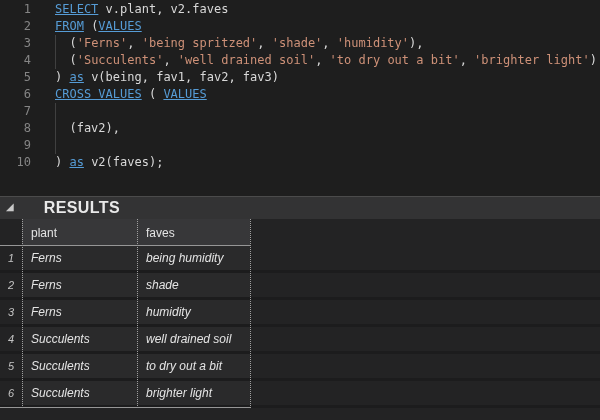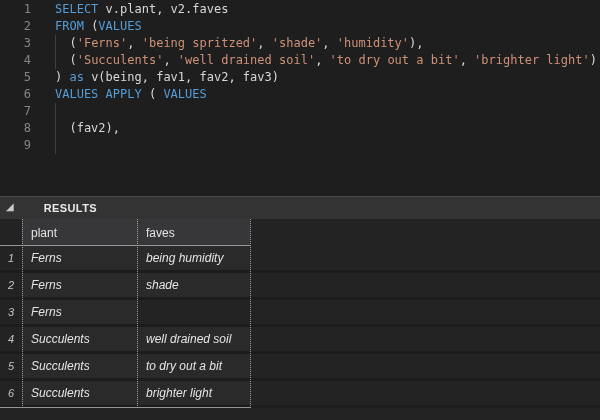--- a/index.html
+++ b/index.html
@@ -36,42 +36,42 @@
     font-family:"DejaVu Sans Mono", monospace;
     font-size:12px;
     line-height:17px;
   }
   .line{display:flex;white-space:pre;}
   .ln{
     flex:0 0 31px;width:31px;text-align:right;
     color:var(--ln);user-select:none;
   }
   .code{padding-left:24px;color:var(--pl);}
-  .tok-kw{color:var(--kw);}
+  .tok-kw{color:var(--kw);text-decoration:underline;}
   .tok-str{color:var(--str);}
   .tok-pl{color:var(--pl);}
   .guide{position:absolute;left:55px;width:1px;background:var(--guide);}
   .guide-a{top:35px;height:34px;}
   .guide-b{top:103px;height:51px;}
   
   .results-header{
     position:relative;
     height:23px;
     box-sizing:border-box;
     background:var(--bar-bg);
     border-top:1px solid var(--bar-border);
     display:flex;align-items:center;
     padding-left:6px;
   }
   .tri{
     font-size:10px;line-height:10px;color:#C9C9C9;
     margin-right:7px;transform:translateY(-1px);
   }
   .results-title{
-    font-size:11px;font-weight:bold;letter-spacing:0.4px;
+    font-size:16px;font-weight:bold;letter-spacing:0.4px;
     color:var(--bar-text);
     padding-left:23px;
   }
   .grid{
     position:relative;
     height:201px;
     background:var(--grid-bg);
     font-size:12px;
     color:var(--cell-text);
   }
@@ -105,24 +105,25 @@
 </head>
 <body>
 
 <div class="editor">
   <div id="code-lines">
       <div class="line"><span class="ln">1</span><span class="code"><span class="tok-kw">SELECT</span><span class="tok-pl"> v.plant, v2.faves</span></span></div>
       <div class="line"><span class="ln">2</span><span class="code"><span class="tok-kw">FROM</span><span class="tok-pl"> (</span><span class="tok-kw">VALUES</span></span></div>
       <div class="line"><span class="ln">3</span><span class="code"><span class="tok-pl">  (</span><span class="tok-str">'Ferns'</span><span class="tok-pl">, </span><span class="tok-str">'being spritzed'</span><span class="tok-pl">, </span><span class="tok-str">'shade'</span><span class="tok-pl">, </span><span class="tok-str">'humidity'</span><span class="tok-pl">),</span></span></div>
       <div class="line"><span class="ln">4</span><span class="code"><span class="tok-pl">  (</span><span class="tok-str">'Succulents'</span><span class="tok-pl">, </span><span class="tok-str">'well drained soil'</span><span class="tok-pl">, </span><span class="tok-str">'to dry out a bit'</span><span class="tok-pl">, </span><span class="tok-str">'brighter light'</span><span class="tok-pl">)</span></span></div>
       <div class="line"><span class="ln">5</span><span class="code"><span class="tok-pl">) </span><span class="tok-kw">as</span><span class="tok-pl"> v(being, fav1, fav2, fav3)</span></span></div>
-      <div class="line"><span class="ln">6</span><span class="code"><span class="tok-kw">VALUES APPLY</span><span class="tok-pl"> ( </span><span class="tok-kw">VALUES</span></span></div>
+      <div class="line"><span class="ln">6</span><span class="code"><span class="tok-kw">CROSS VALUES</span><span class="tok-pl"> ( </span><span class="tok-kw">VALUES</span></span></div>
       <div class="line"><span class="ln">7</span></div>
       <div class="line"><span class="ln">8</span><span class="code"><span class="tok-pl">  (fav2),</span></span></div>
       <div class="line"><span class="ln">9</span></div>
+      <div class="line"><span class="ln">10</span><span class="code"><span class="tok-pl">) </span><span class="tok-kw">as</span><span class="tok-pl"> v2(faves);</span></span></div>
     </div>
   <div class="guide guide-a"></div>
   <div class="guide guide-b"></div>
 </div>
 
 <div class="results-panel">
   <div class="results-header">
     <span class="tri">◢</span>
     <span class="results-title">RESULTS</span>
   </div>
@@ -138,20 +139,21 @@
         <div class="cell c2">being humidity</div>
       </div>
       <div class="grow datarow">
         <div class="cell num">2</div>
         <div class="cell c1">Ferns</div>
         <div class="cell c2">shade</div>
       </div>
       <div class="grow datarow">
         <div class="cell num">3</div>
         <div class="cell c1">Ferns</div>
+        <div class="cell c2">humidity</div>
       </div>
       <div class="grow datarow">
         <div class="cell num">4</div>
         <div class="cell c1">Succulents</div>
         <div class="cell c2">well drained soil</div>
       </div>
       <div class="grow datarow">
         <div class="cell num">5</div>
         <div class="cell c1">Succulents</div>
         <div class="cell c2">to dry out a bit</div>

